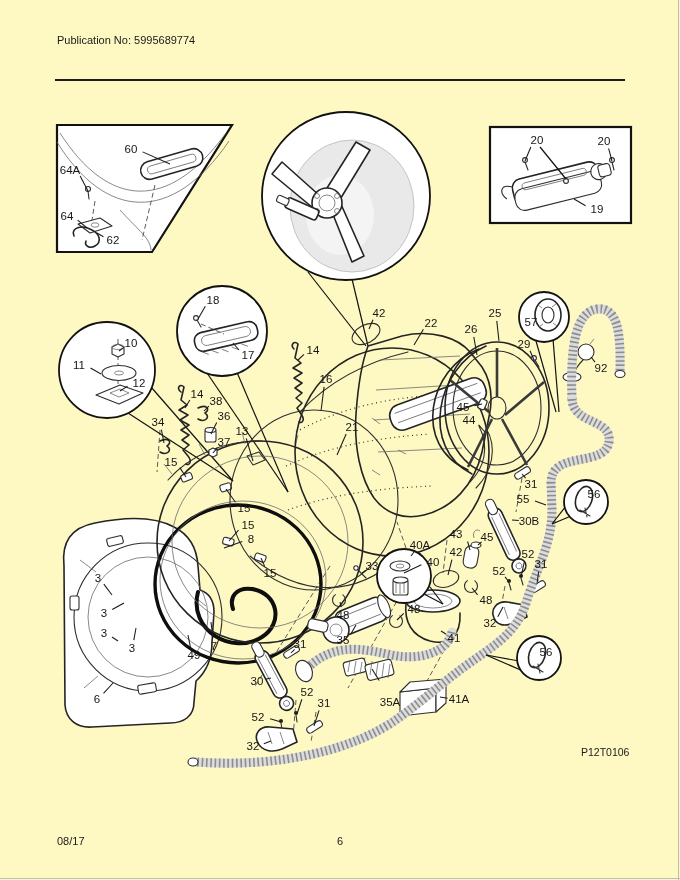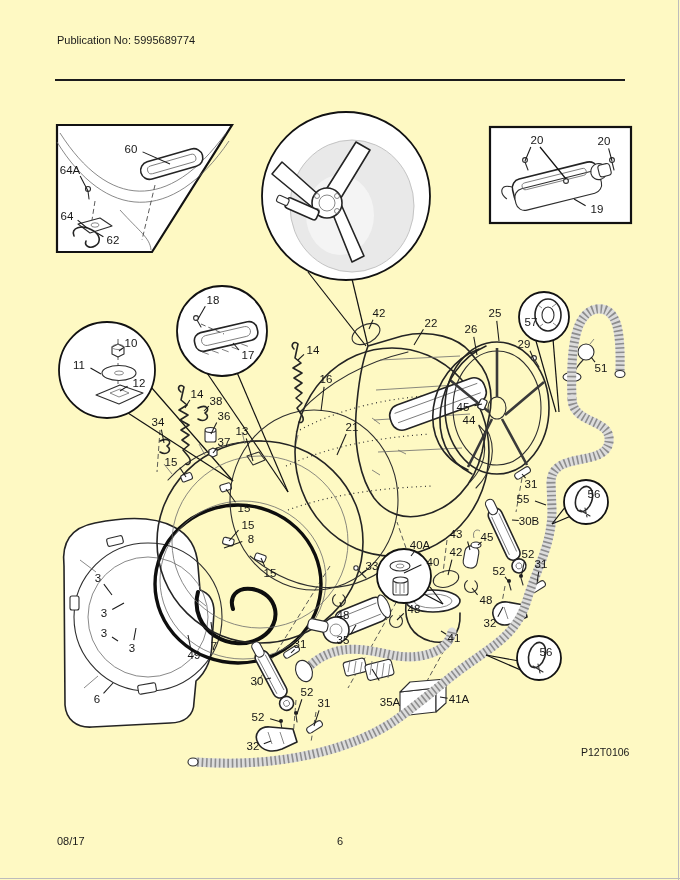--- a/index.html
+++ b/index.html
@@ -457,21 +457,21 @@
       <span class="callout" style="left: 171px; top: 462px;">15</span>
       <span class="callout" style="left: 313px; top: 350px;">14</span>
       <span class="callout" style="left: 326px; top: 379px;">16</span>
       <span class="callout" style="left: 352px; top: 427px;">21</span>
       <span class="callout" style="left: 379px; top: 313px;">42</span>
       <span class="callout" style="left: 431px; top: 323px;">22</span>
       <span class="callout" style="left: 471px; top: 329px;">26</span>
       <span class="callout" style="left: 495px; top: 313px;">25</span>
       <span class="callout" style="left: 524px; top: 344px;">29</span>
       <span class="callout" style="left: 531px; top: 322px;">57</span>
-      <span class="callout" style="left: 601px; top: 368px;">51</span>
+      <span class="callout" style="left: 601px; top: 368px;">92</span>
       <span class="callout" style="left: 463px; top: 407px;">45</span>
       <span class="callout" style="left: 469px; top: 420px;">44</span>
       <span class="callout" style="left: 244px; top: 508px;">15</span>
       <span class="callout" style="left: 248px; top: 525px;">15</span>
       <span class="callout" style="left: 251px; top: 539px;">8</span>
       <span class="callout" style="left: 270px; top: 573px;">15</span>
       <span class="callout" style="left: 98px; top: 578px;">3</span>
       <span class="callout" style="left: 104px; top: 613px;">3</span>
       <span class="callout" style="left: 104px; top: 633px;">3</span>
       <span class="callout" style="left: 132px; top: 648px;">3</span>

